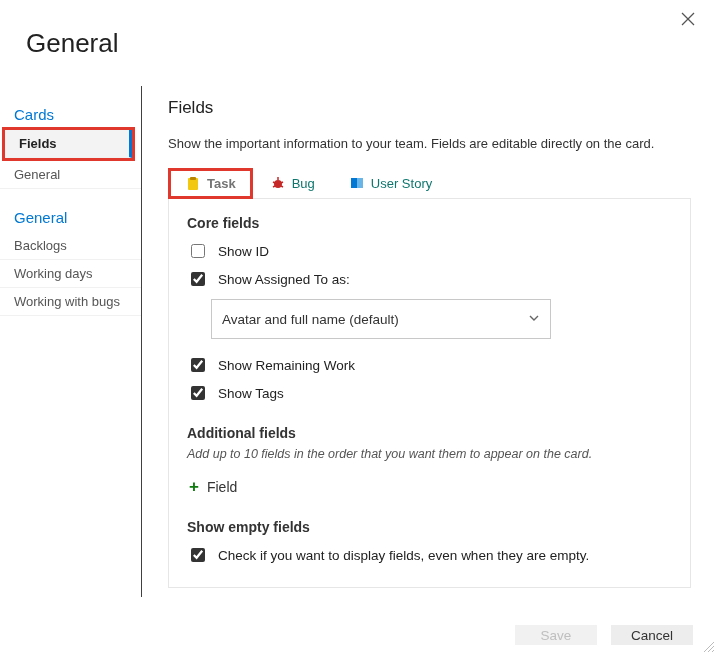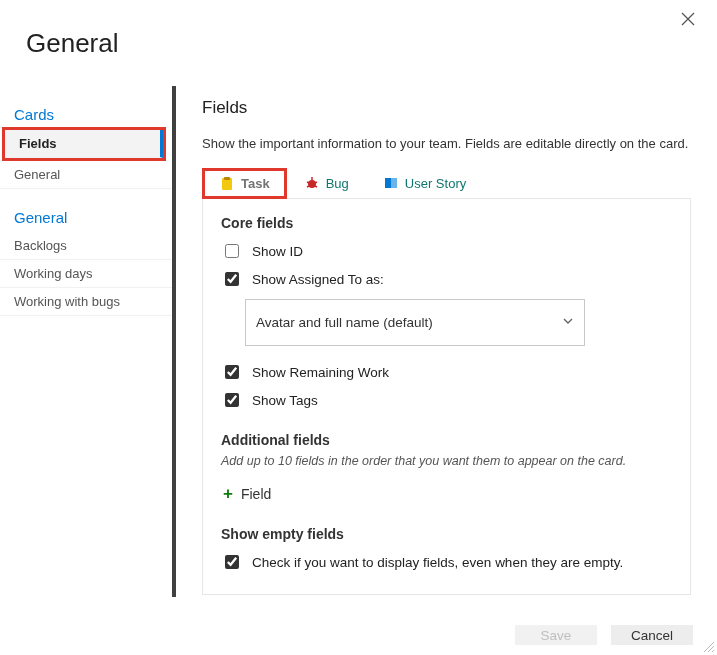--- a/index.html
+++ b/index.html
@@ -28,22 +28,22 @@
     font-size: 26px;
     font-weight: 300;
     color: #222;
   }
   .body-area {
     position: absolute;
     top: 86px; left: 0; right: 0; bottom: 58px;
     display: flex;
   }
   .sidebar {
-    width: 176px;
-    border-right: 4px solid #404040;
+    width: 142px;
+    border-right: 1px solid #404040;
     padding-top: 14px;
   }
   .sidebar .group-title {
     color: #0078d4;
     font-size: 15px;
     padding: 6px 18px 6px 14px;
   }
   .sidebar .nav-item {
     font-size: 13px;
     color: #555;
@@ -140,21 +140,21 @@
   }
   .check-row input[type="checkbox"] {
     width: 14px; height: 14px;
     accent-color: #333;
   }
   .select-wrap {
     margin: 6px 0 12px 24px;
   }
   .fake-select {
     width: 340px;
-    height: 47px;
+    height: 40px;
     border: 1px solid #c8c8c8;
     display: flex;
     align-items: center;
     justify-content: space-between;
     padding: 0 10px;
     font-size: 13.5px;
     color: #333;
     background: #fff;
     cursor: pointer;
   }

